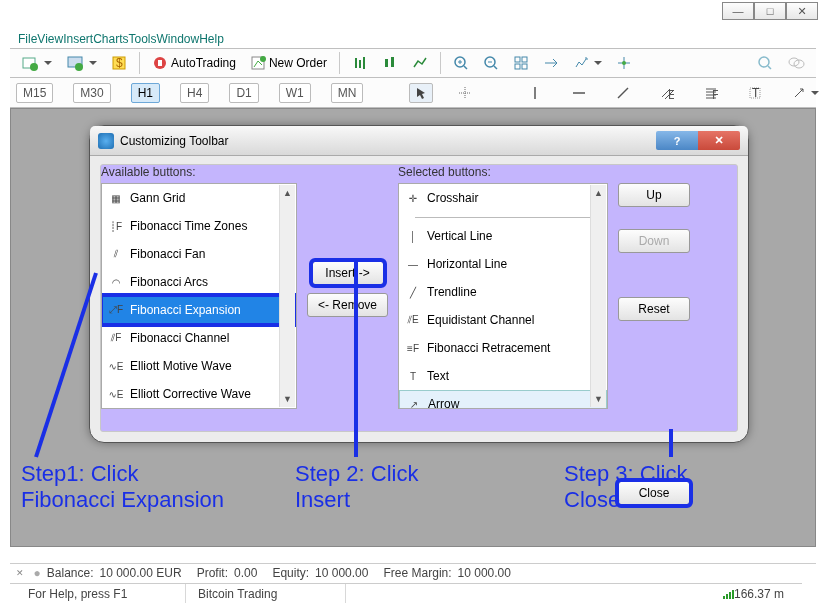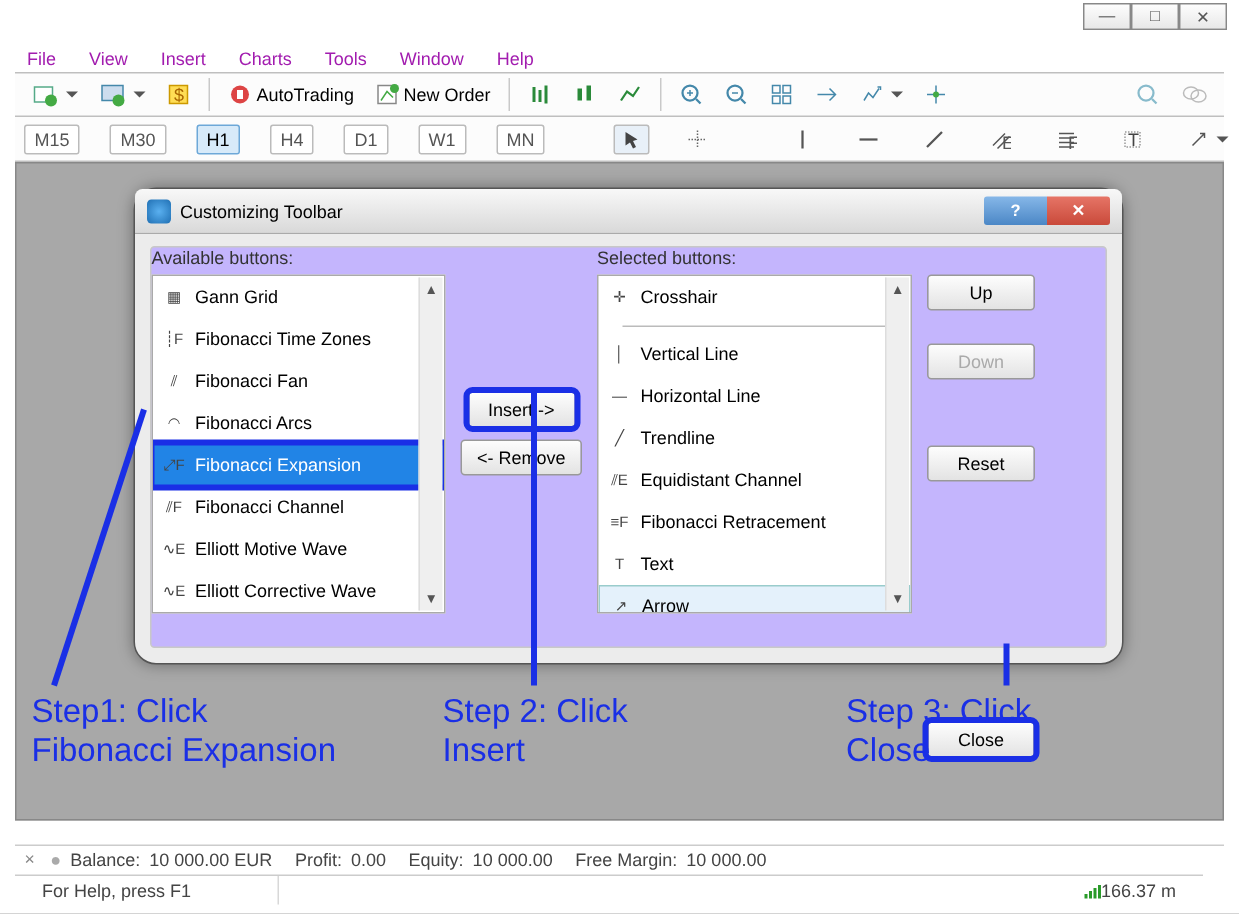--- a/index.html
+++ b/index.html
@@ -1,19 +1,19 @@
 <!DOCTYPE html>
 <html><head>
 <meta charset="utf-8">
 <style>
 *{box-sizing:border-box;margin:0;padding:0;font-family:"Segoe UI",Tahoma,sans-serif;font-size:12px}
 body{background:#fff;width:826px;height:609px;overflow:hidden;position:relative}
 .window-controls{position:absolute;top:2px;right:8px;display:flex;gap:0}
 .window-controls .wc{width:32px;height:18px;border:1px solid #888;background:linear-gradient(#fdfdfd,#e8e8e8);display:flex;align-items:center;justify-content:center;font-size:11px;color:#555}
-.menubar{position:absolute;top:28px;left:10px;right:10px;display:flex;gap:22px;padding:4px 8px;color:#a21caf}
+.menubar{position:absolute;top:28px;left:10px;right:10px;display:flex;padding:4px 8px;color:#0f766e}
 .toolbar1{position:absolute;top:48px;left:10px;right:10px;height:30px;border:1px solid #bfbfbf;border-left:none;border-right:none;display:flex;align-items:center;gap:4px;padding:0 6px;background:#fcfcfc}
 .toolbar2{position:absolute;top:78px;left:10px;right:10px;height:30px;border-bottom:1px solid #bfbfbf;display:flex;align-items:center;gap:20px;padding:0 6px;background:#fcfcfc}
 .tbtn{border:1px solid transparent;padding:2px 4px;border-radius:2px;display:inline-flex;align-items:center;gap:3px;cursor:pointer}
 .sep{width:1px;height:22px;background:#c9c9c9;margin:0 3px}
 .pbox{border:1px solid #bbb;padding:2px 6px;border-radius:2px;color:#555;background:#fff}
 .pbox.active{background:#d7eaf9;border-color:#6da8d8;color:#000}
 .canvas-area{position:absolute;top:108px;left:10px;right:10px;bottom:62px;background:#a8a8a8;border:1px solid #888}
 .dialog{position:absolute;left:78px;top:16px;width:660px;height:318px;border:1px solid #555;border-radius:15px;background:#ececec;box-shadow:0 0 10px rgba(0,0,0,.35)}
 .dlg-title{height:30px;background:linear-gradient(#f8f8f8,#d9d9d9);border-bottom:1px solid #aaa;display:flex;align-items:center;padding:0 8px;border-radius:5px 5px 0 0}
 .dlg-title .ico{width:16px;height:16px;background:radial-gradient(circle,#5ab0f0,#1f6fb3);border-radius:3px;margin-right:6px}
@@ -375,20 +375,21 @@
   &nbsp;<span>Profit:</span>
   <span>0.00</span>
   &nbsp;<span>Equity:</span>
   <span>10 000.00</span>
   &nbsp;<span>Free Margin:</span>
   <span>10 000.00</span>
 </div>
 
 <div class="statusbar2">
   <div class="sb-cell" style="width:170px">For Help, press F1</div>
+  <div class="sb-cell" style="width:160px">Bitcoin Trading</div>
   <div style="flex:1"></div>
   <div class="sb-cell" style="border-right:none;gap:0">
     <span class="bars-icon">
         <span style="height:3px"></span>
         <span style="height:5px"></span>
         <span style="height:7px"></span>
         <span style="height:9px"></span>
       </span>
     <span>166.37 m</span>
   </div>

